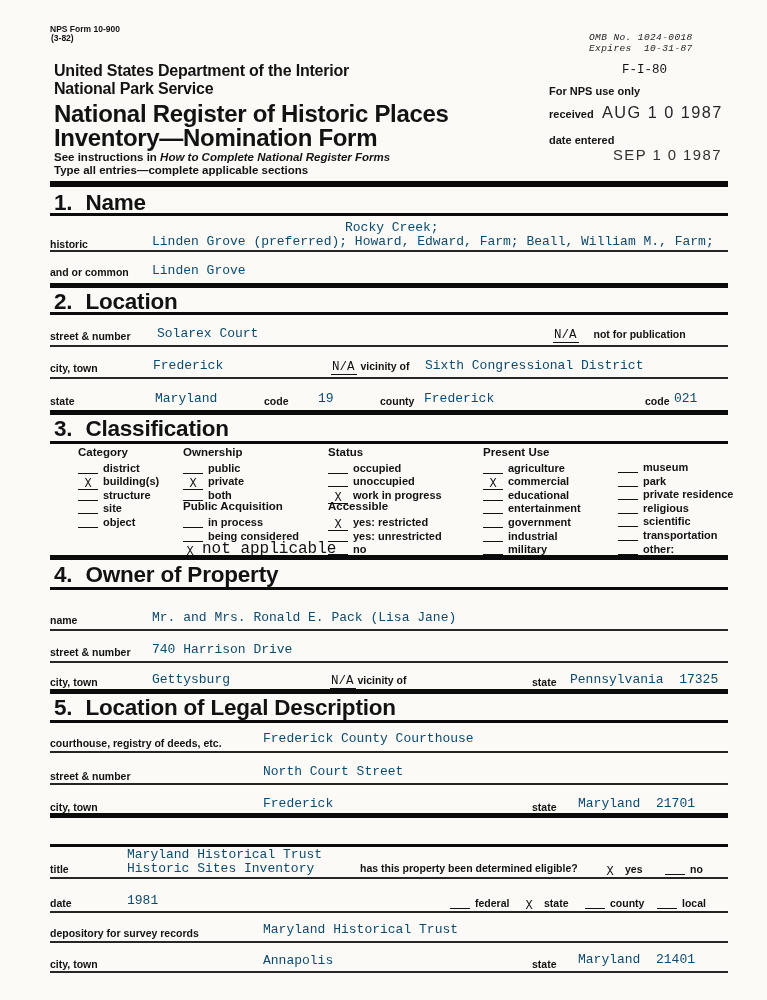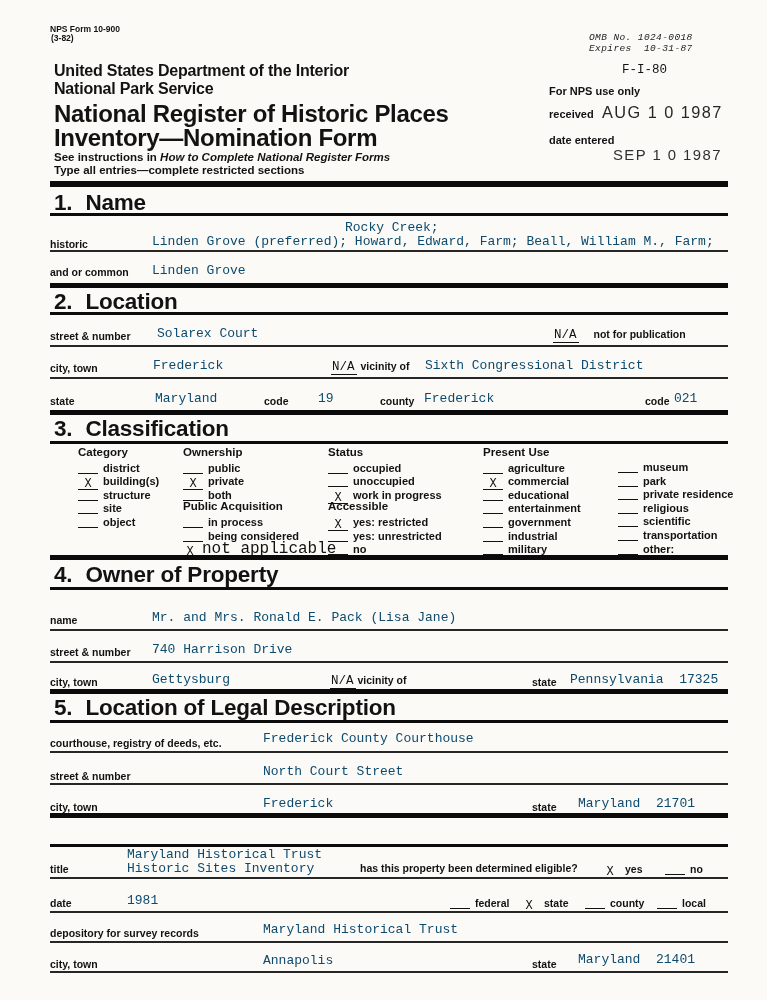--- a/index.html
+++ b/index.html
@@ -50,21 +50,21 @@
   <div class="a b big" style="left:54px;top:100px">National Register of Historic Places</div>
   <div class="a b big" style="left:54px;top:124px">Inventory—Nomination Form</div>
 
   <div class="a b" style="left:549px;top:85px;font-size:11px">For NPS use only</div>
   <div class="a b" style="left:549px;top:108px;font-size:11px">received</div>
   <div class="a stamp" style="left:602px;top:103px">AUG 1 0 1987</div>
   <div class="a b" style="left:549px;top:134px;font-size:11px">date entered</div>
   <div class="a stamp2" style="left:613px;top:146px">SEP 1 0 1987</div>
 
   <div class="a b instr" style="left:54px;top:151px"><span>See instructions in</span> <span class="it">How to Complete National Register Forms</span></div>
-  <div class="a b instr" style="left:54px;top:164px">Type all entries—complete restricted sections</div>
+  <div class="a b instr" style="left:54px;top:164px">Type all entries—complete applicable sections</div>
 
   <div class="rule" style="top:181px;height:6px"></div>
 
   <div class="a b sech" style="left:54px;top:190px"><span>1.</span><span class="sgap">Name</span></div>
   <div class="rule" style="top:213px;height:3px"></div>
 
   <div class="a mono val" style="left:345px;top:220px">Rocky Creek;</div>
   <div class="a b lbl" style="left:50px;top:238px">historic</div>
   <div class="a mono val" style="left:152px;top:234px">Linden Grove (preferred); Howard, Edward, Farm; Beall, William M., Farm;</div>
   <div class="thin" style="top:250px"></div>

